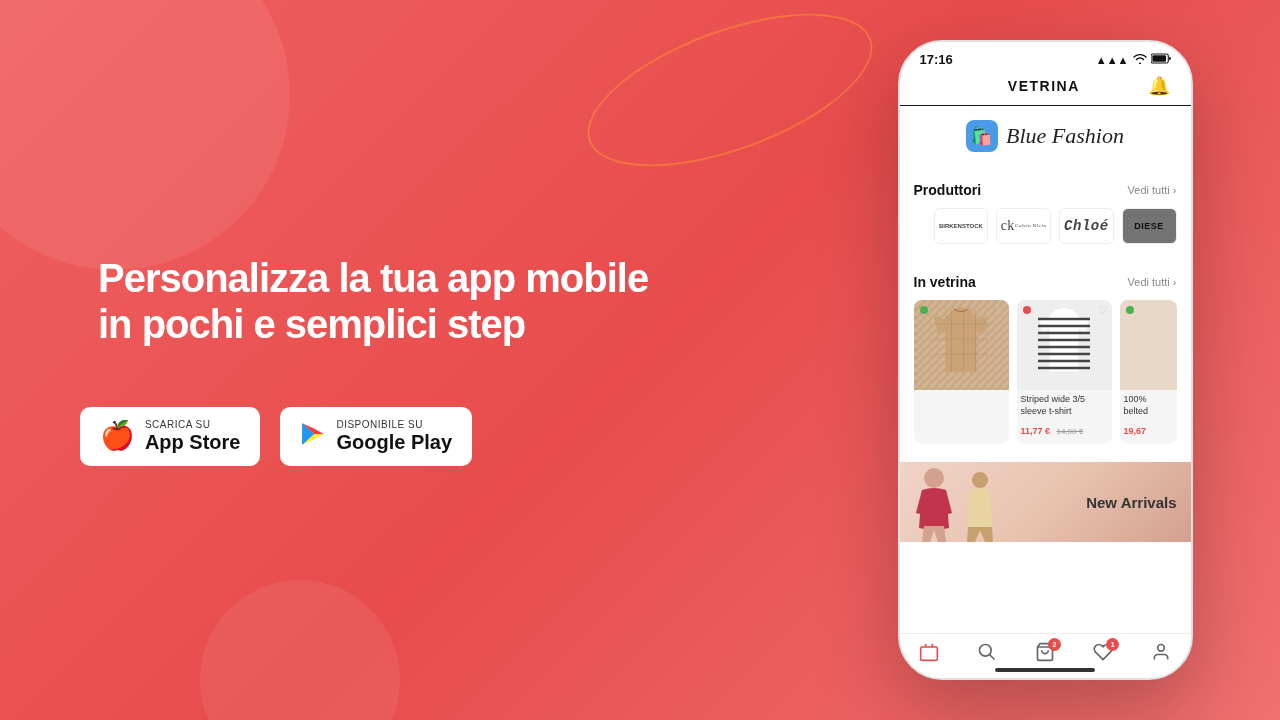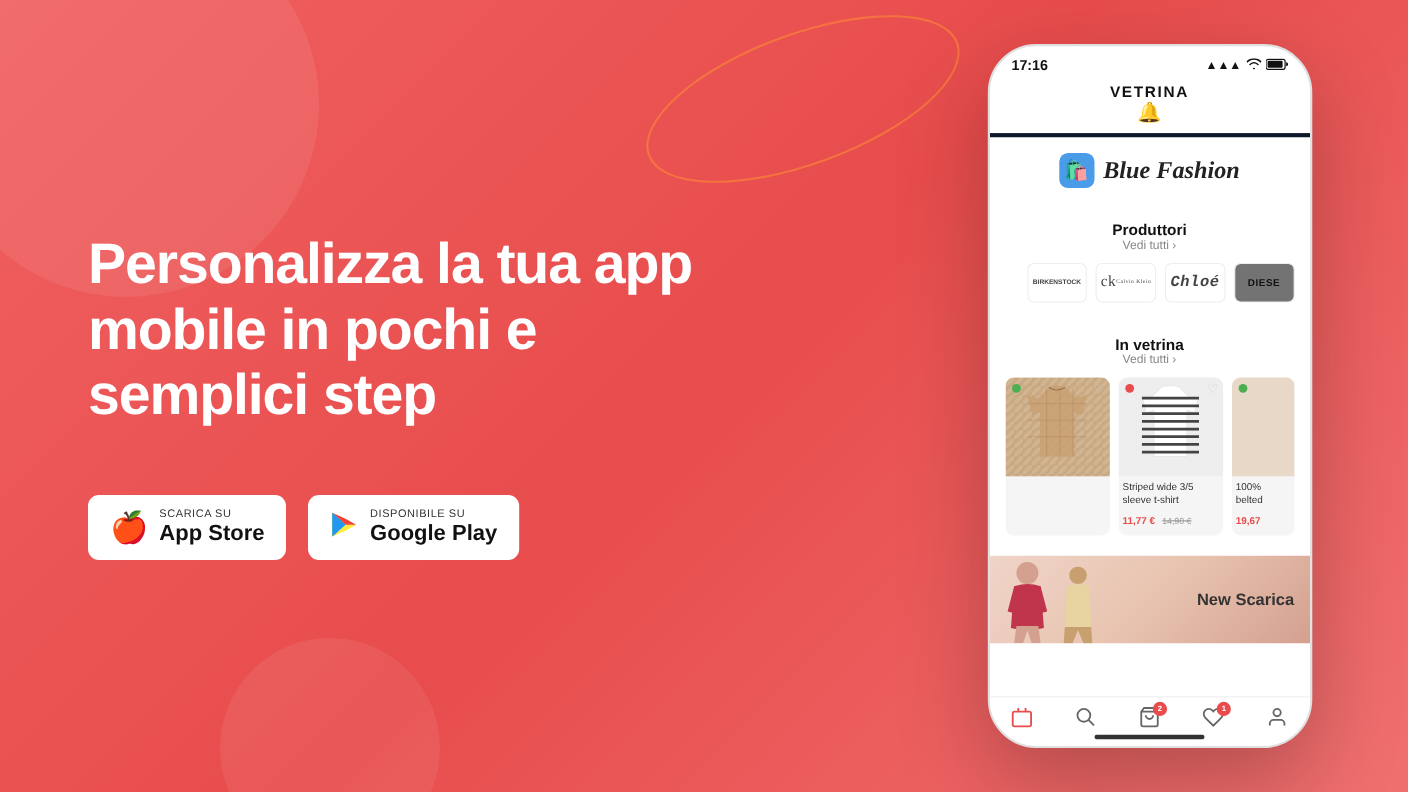--- a/index.html
+++ b/index.html
@@ -68,25 +68,26 @@
       bottom: 0;
       width: 620px;
       display: flex;
       flex-direction: column;
       justify-content: center;
       padding: 40px 20px;
     }
 
     .headline {
       color: white;
-      font-size: 52px;
+      font-size: 40px;
       font-weight: 800;
       line-height: 1.15;
       margin-bottom: 60px;
       letter-spacing: -1px;
+      margin-left: 18px;
     }
 
     .store-buttons {
       display: flex;
       gap: 20px;
     }
 
     .store-btn {
       display: flex;
       align-items: center;
@@ -167,22 +168,21 @@
       align-items: center;
       font-size: 11px;
     }
 
     
     .phone-header {
       display: flex;
       justify-content: space-between;
       align-items: center;
       padding: 4px 20px 8px;
-      border-bottom: 4px solid #0f172a;
-      flex-direction: column;
+      border-bottom: 1px solid #0f172a;
     }
 
     .phone-title {
       font-size: 14px;
       font-weight: 700;
       letter-spacing: 1.5px;
       color: #111;
       flex: 1;
       text-align: center;
     }
@@ -208,39 +208,38 @@
       border-radius: 8px;
       display: flex;
       align-items: center;
       justify-content: center;
       color: white;
       font-size: 18px;
     }
 
     .app-logo-text {
       font-size: 22px;
-      font-weight: 700;
+      font-weight: 400;
       color: #222;
       font-style: italic;
       font-family: Georgia, serif;
     }
 
     
     .section {
       background: white;
       margin-top: 8px;
       padding: 12px 14px;
     }
 
     .section-header {
       display: flex;
       justify-content: space-between;
       align-items: center;
       margin-bottom: 10px;
-      flex-direction: column;
     }
 
     .section-title {
       font-size: 14px;
       font-weight: 700;
       color: #111;
     }
 
     .section-link {
       font-size: 11px;
@@ -595,21 +594,21 @@
             <path d="M10 58 L8 74 L16 74 L20 62 L24 74 L32 74 L30 58" fill="#d4a090"></path>
           </svg>
         </div>
         <div style="position:absolute;left:65px;bottom:0;width:30px;height:70px;">
           <svg width="30" height="70" viewBox="0 0 30 70">
             <ellipse cx="15" cy="8" rx="8" ry="8" fill="#c8a070"></ellipse>
             <path d="M5 18 Q15 14 25 18 L27 55 Q21 57 15 55 Q9 57 3 55 Z" fill="#e8d4a0"></path>
             <path d="M3 55 L2 70 L10 70 L15 58 L20 70 L28 70 L27 55" fill="#c8a070"></path>
           </svg>
         </div>
-        <span class="banner-text" style="position:absolute;right:14px;font-size:15px;font-weight:800;color:#333;">New Scarica</span>
+        <span class="banner-text" style="position:absolute;right:14px;font-size:15px;font-weight:800;color:#333;">New Arrivals</span>
       </div>
     </div>
 
     <div class="phone-bottom-nav">
       <div class="nav-item active">
         <svg width="20" height="20" viewBox="0 0 24 24" fill="none" stroke="#e84c4c" stroke-width="2">
             <rect x="2" y="6" width="20" height="16" rx="2"></rect>
             <line x1="8" y1="6" x2="8" y2="2"></line>
             <line x1="16" y1="6" x2="16" y2="2"></line>
           </svg>

